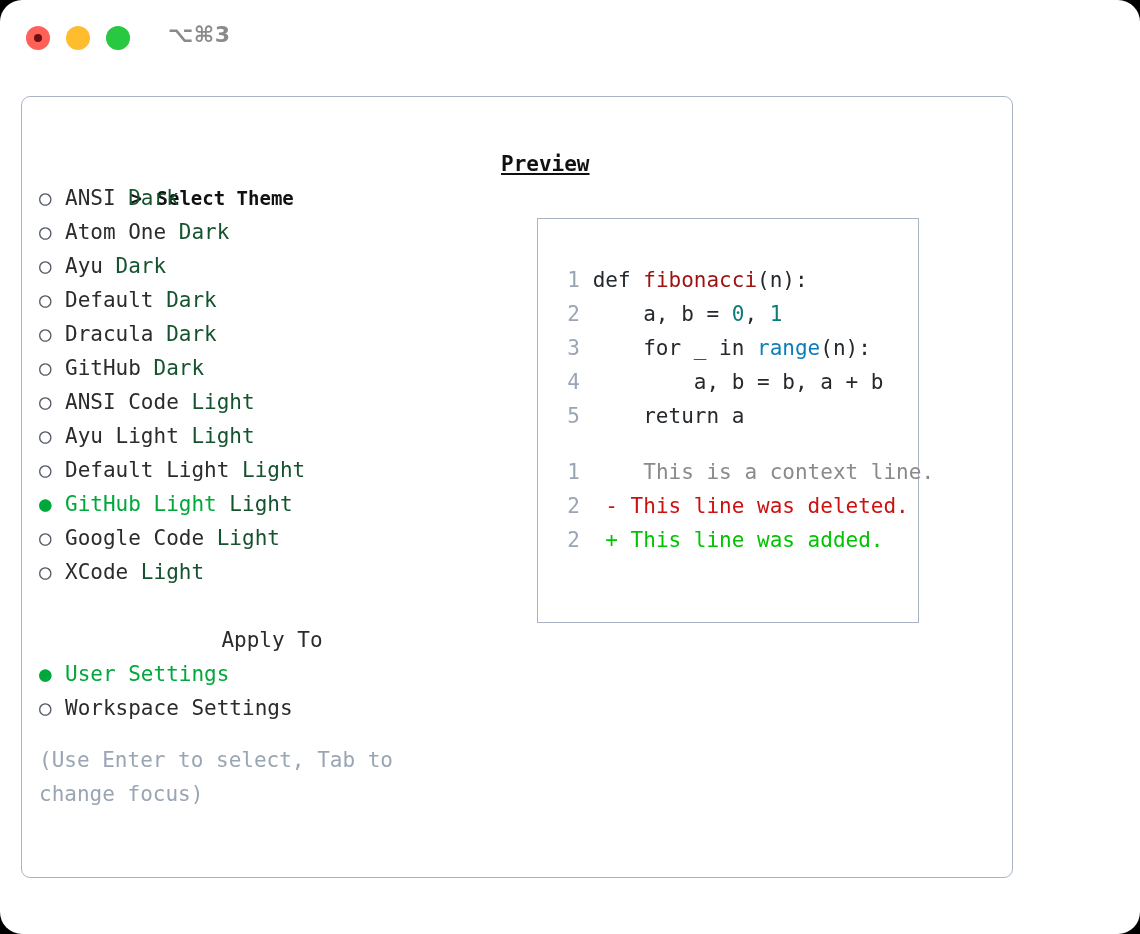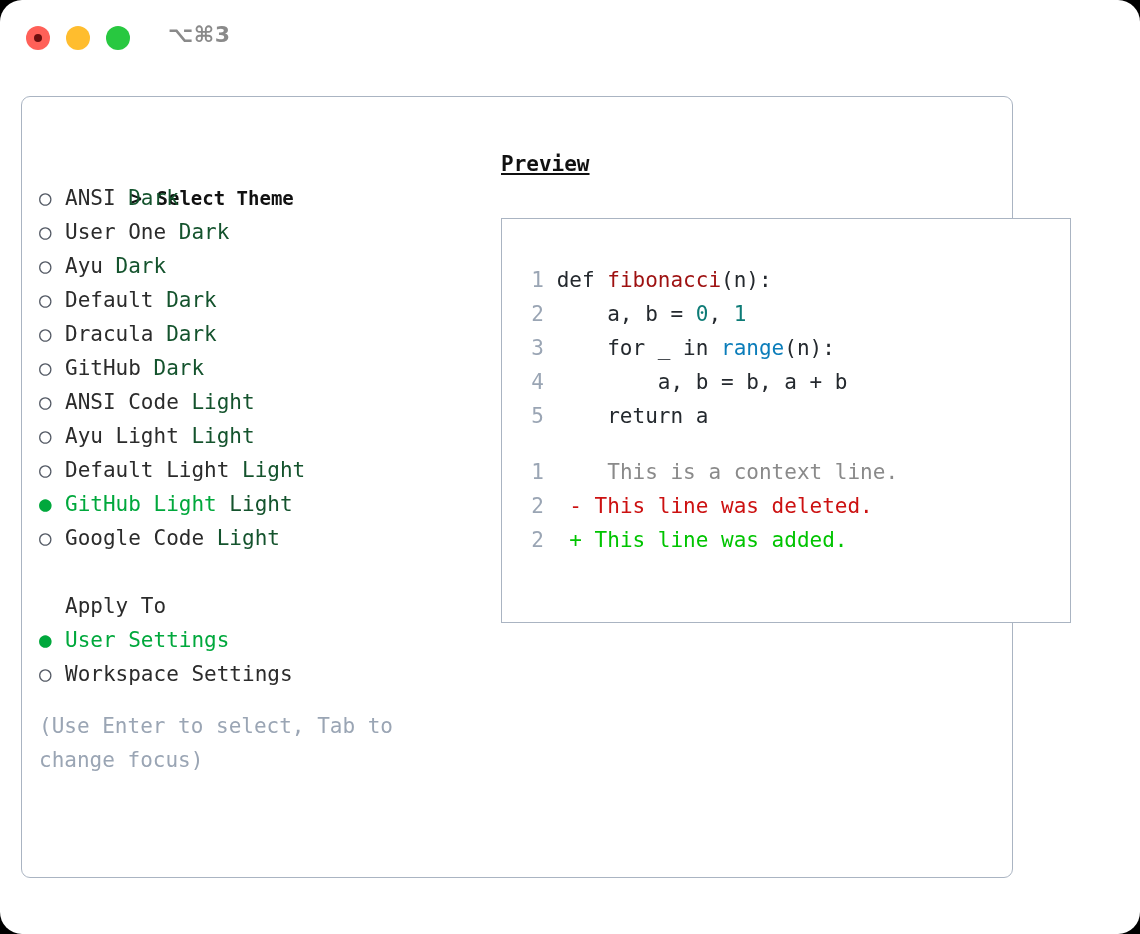--- a/index.html
+++ b/index.html
@@ -122,20 +122,21 @@
     display: inline-block;
     width: 26px;
   }
   .subheading {
     height: 34px;
     line-height: 34px;
     font-size: 21px;
     color: #2b2b2b;
     white-space: pre;
     padding-left: 26px;
+    text-align: center;
   }
   .spacer-row { height: 34px; }
 
   .hint {
     margin-top: 18px;
     font-size: 21px;
     line-height: 34px;
     color: #9aa5b4;
     width: 400px;
   }
@@ -149,26 +150,27 @@
   }
   .preview-title {
     font-size: 21px;
     font-weight: bold;
     color: #111111;
     line-height: 34px;
     text-decoration: underline;
   }
   .preview-box {
     margin-top: 37px;
-    width: 570px;
+    width: 382px;
     height: 405px;
     box-sizing: border-box;
     border: 1px solid #aab4c2;
     background: #ffffff;
     position: relative;
+    margin-left: 36px;
   }
   .code {
     position: absolute;
     left: 20px;
     top: 44px;
     font-size: 21px;
     line-height: 34px;
     white-space: pre;
   }
   .code .ln {
@@ -215,30 +217,31 @@
   </div>
 
   <div class="card">
 
     <div class="left-pane">
       <div class="heading">
         <span class="caret">&gt;</span><span>Select Theme</span>
       </div>
       <div id="theme-list">
           <div class="row"><span class="bullet">○</span><span class="label">ANSI</span><span class="tag"> Dark</span></div>
-          <div class="row"><span class="bullet">○</span><span class="label">User One</span><span class="tag"> Dark</span></div>
+          <div class="row"><span class="bullet">○</span><span class="label">Atom One</span><span class="tag"> Dark</span></div>
           <div class="row"><span class="bullet">○</span><span class="label">Ayu</span><span class="tag"> Dark</span></div>
           <div class="row"><span class="bullet">○</span><span class="label">Default</span><span class="tag"> Dark</span></div>
           <div class="row"><span class="bullet">○</span><span class="label">Dracula</span><span class="tag"> Dark</span></div>
           <div class="row"><span class="bullet">○</span><span class="label">GitHub</span><span class="tag"> Dark</span></div>
           <div class="row"><span class="bullet">○</span><span class="label">ANSI Code</span><span class="tag"> Light</span></div>
           <div class="row"><span class="bullet">○</span><span class="label">Ayu Light</span><span class="tag"> Light</span></div>
           <div class="row"><span class="bullet">○</span><span class="label">Default Light</span><span class="tag"> Light</span></div>
           <div class="row selected"><span class="bullet">●</span><span class="label">GitHub Light</span><span class="tag"> Light</span></div>
           <div class="row"><span class="bullet">○</span><span class="label">Google Code</span><span class="tag"> Light</span></div>
+          <div class="row"><span class="bullet">○</span><span class="label">XCode</span><span class="tag"> Light</span></div>
         </div>
 
       <div class="spacer-row"></div>
 
       <div class="subheading">Apply To</div>
       <div id="apply-list">
           <div class="row selected"><span class="bullet">●</span><span class="label">User Settings</span></div>
           <div class="row"><span class="bullet">○</span><span class="label">Workspace Settings</span></div>
         </div>
 

